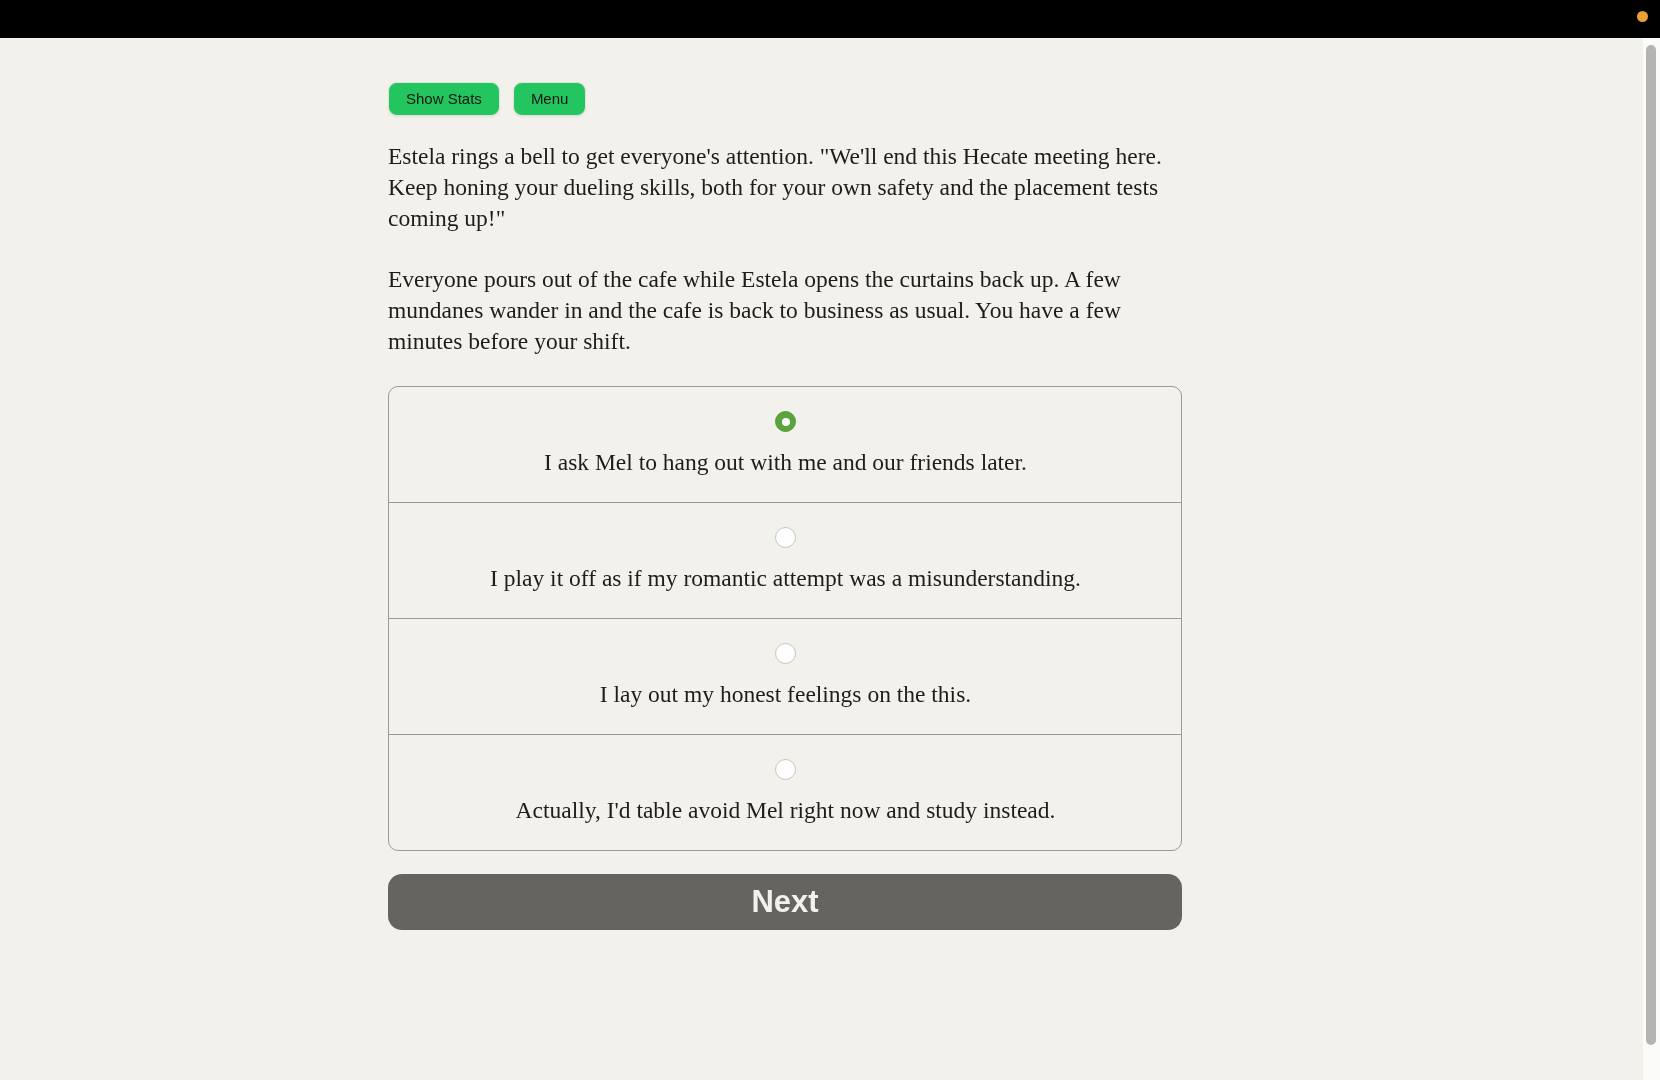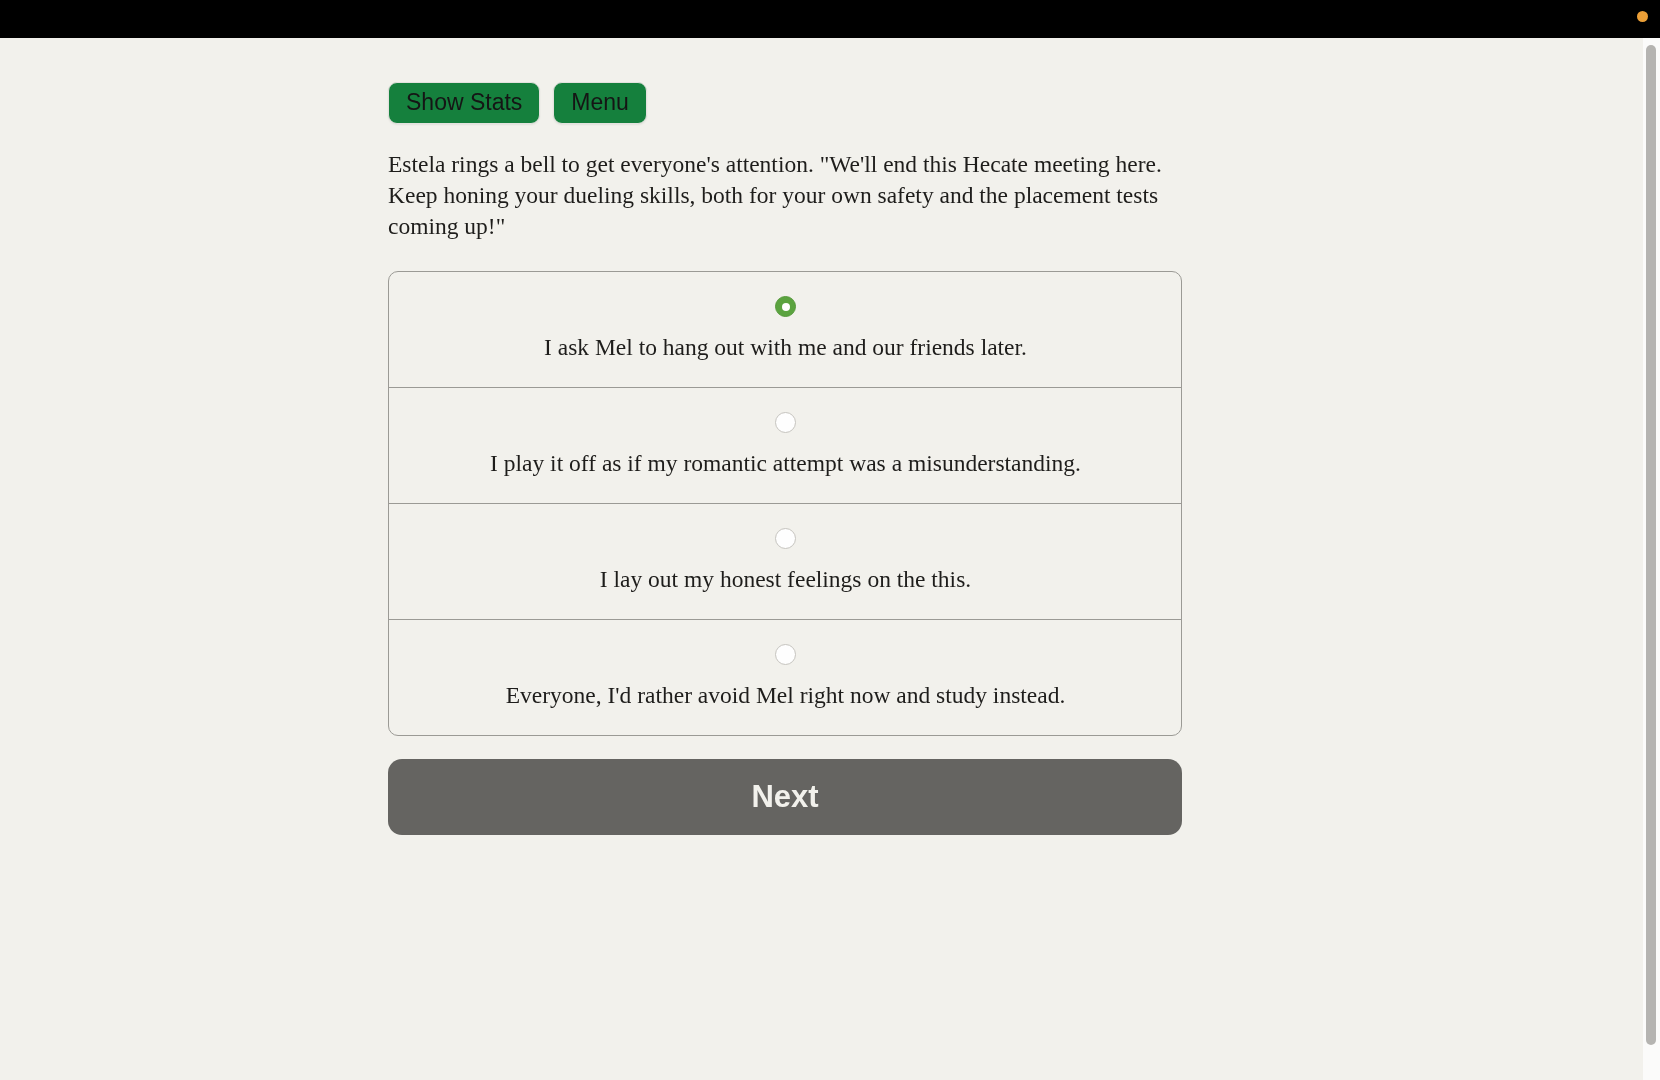--- a/index.html
+++ b/index.html
@@ -55,24 +55,24 @@
     left: 388px;
     width: 794px;
   }
 
   .toolbar {
     margin-top: 44px;
     display: flex;
     gap: 13px;
   }
   .tool-btn {
-    background: #15803d;
+    background: #22c55e;
     color: #151515;
     font-family: "Liberation Sans", sans-serif;
-    font-size: 23px;
+    font-size: 15px;
     line-height: 1;
     padding: 8px 17px 9px 17px;
     border: 1px solid #e3e2de;
     border-radius: 9px;
     box-shadow: 0 1px 2px rgba(0,0,0,0.07);
     cursor: pointer;
     white-space: nowrap;
   }
 
   .story {
@@ -134,21 +134,21 @@
     font-family: "Liberation Serif", serif;
     font-size: 23.5px;
     line-height: 31px;
     color: #1e1d1b;
   }
 
   
   .next-btn {
     margin-top: 23px;
     width: 100%;
-    height: 76px;
+    height: 56px;
     background: var(--next-gray, #656461);
     border: none;
     border-radius: 14px;
     color: #f2f1ec;
     font-family: "Liberation Sans", sans-serif;
     font-weight: bold;
     font-size: 31px;
     display: flex;
     align-items: center;
     justify-content: center;
@@ -168,36 +168,37 @@
 
 <div class="content">
 
   <div class="toolbar">
     <button class="tool-btn">Show Stats</button>
     <button class="tool-btn">Menu</button>
   </div>
 
   <div class="story">
     <p>Estela rings a bell to get everyone's attention. "We'll end this Hecate meeting here. Keep honing your dueling skills, both for your own safety and the placement tests coming up!"</p>
+    <p>Everyone pours out of the cafe while Estela opens the curtains back up. A few mundanes wander in and the cafe is back to business as usual. You have a few minutes before your shift.</p>
   </div>
 
   <div class="choices-box">
     <div class="option-row selected">
       <span class="radio"></span>
       <span class="option-label">I ask Mel to hang out with me and our friends later.</span>
     </div>
     <div class="option-row">
       <span class="radio"></span>
       <span class="option-label">I play it off as if my romantic attempt was a misunderstanding.</span>
     </div>
     <div class="option-row">
       <span class="radio"></span>
       <span class="option-label">I lay out my honest feelings on the this.</span>
     </div>
     <div class="option-row">
       <span class="radio"></span>
-      <span class="option-label">Everyone, I'd rather avoid Mel right now and study instead.</span>
+      <span class="option-label">Actually, I'd table avoid Mel right now and study instead.</span>
     </div>
   </div>
 
   <button class="next-btn">Next</button>
 
 </div>
 
 </body></html>

